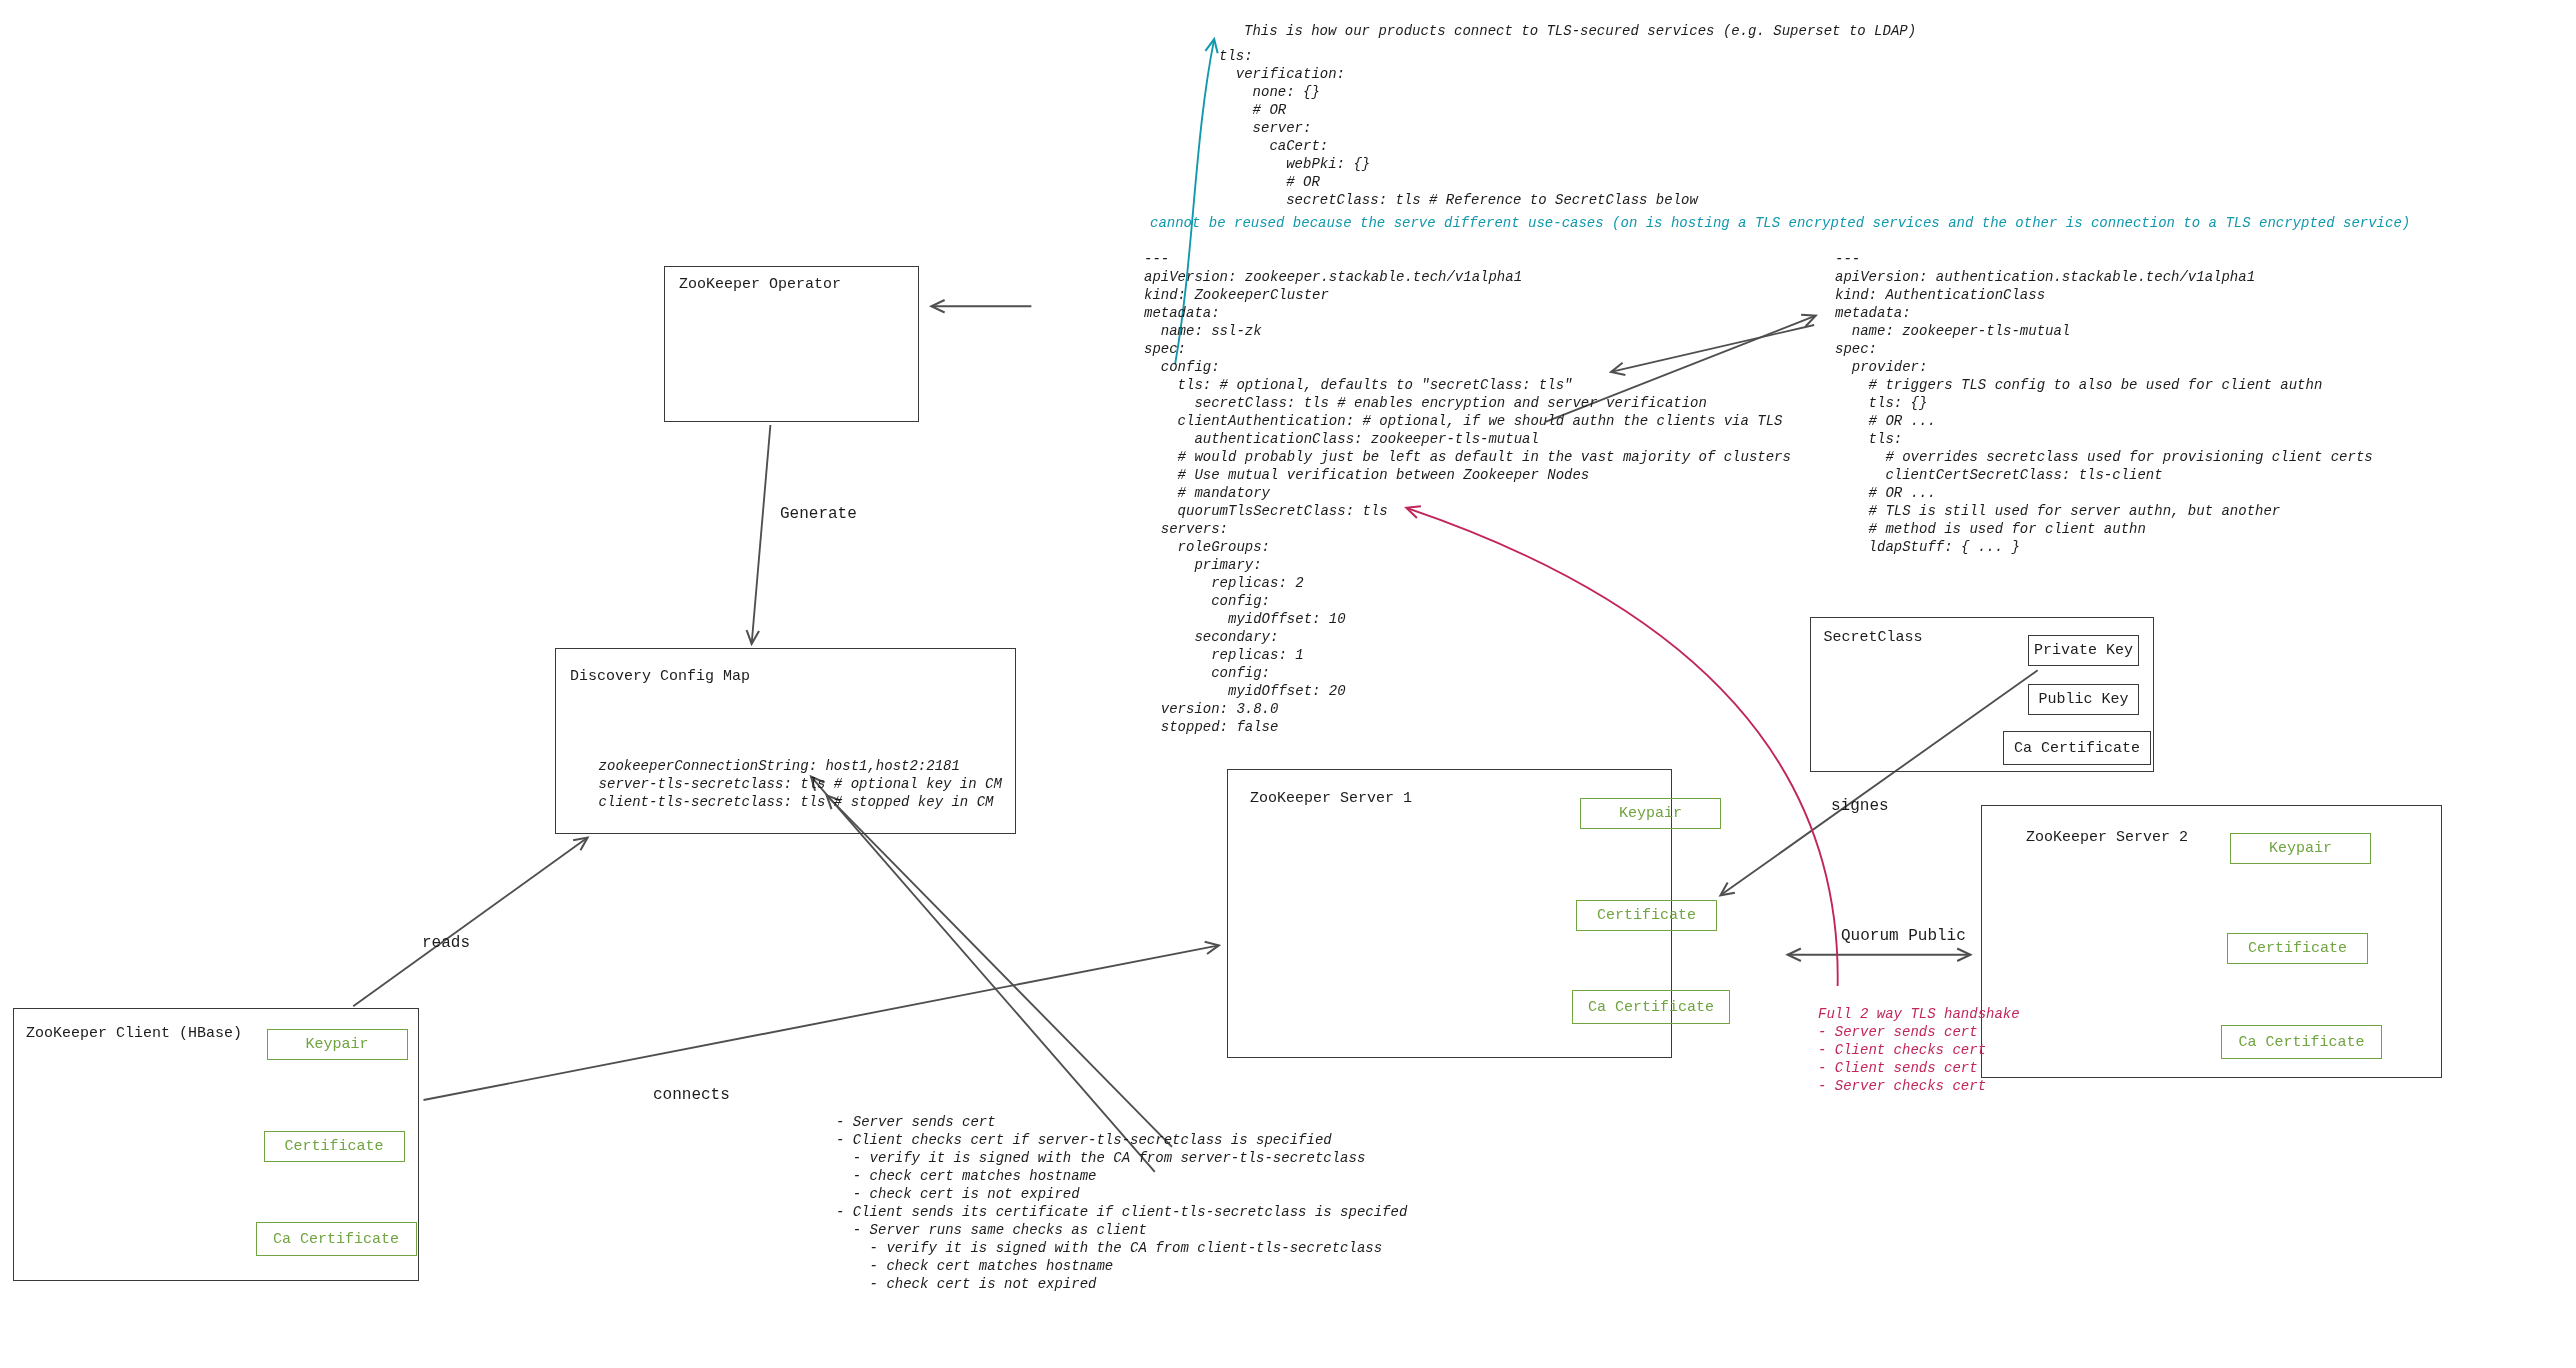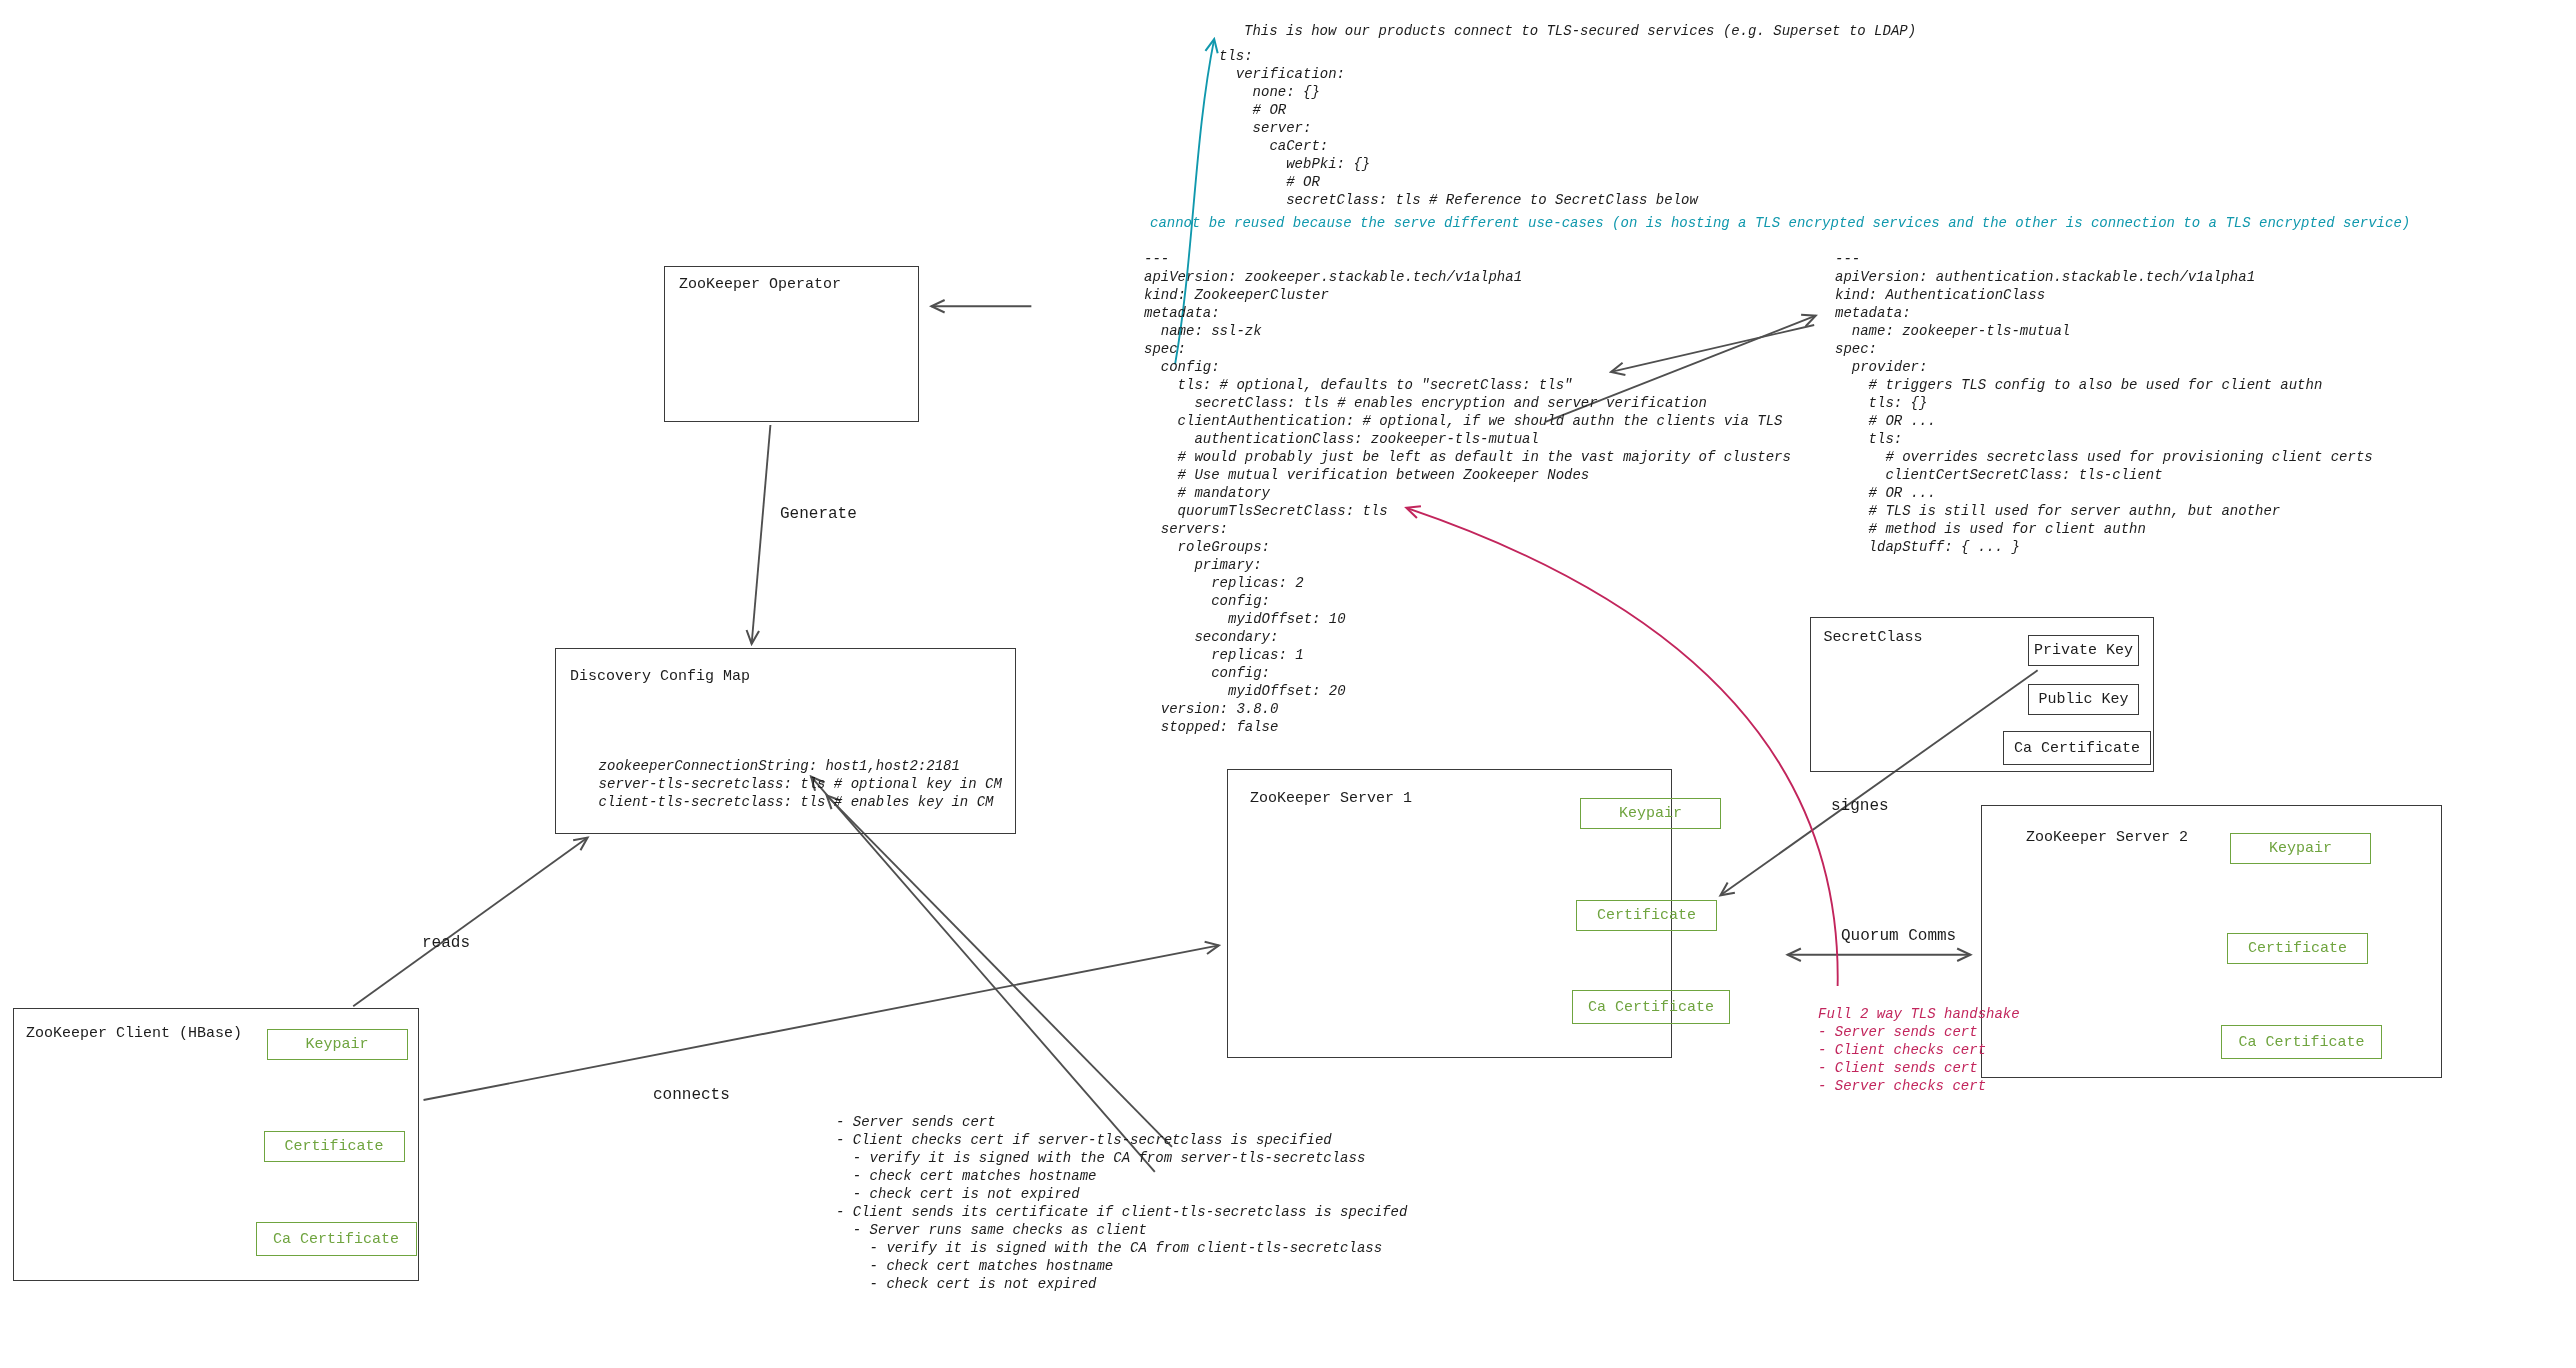--- a/index.html
+++ b/index.html
@@ -154,21 +154,21 @@
     ldapStuff: { ... }</pre>
 
   <div class="box" style="left:664px; top:266px; width:255px; height:156px;">
     <div class="box-title" style="left:14px; top:9.4px;">ZooKeeper Operator</div>
   </div>
 
   <div class="box" style="left:555px; top:648px; width:461px; height:186px;">
     <div class="box-title" style="left:14px; top:19px;text-align:center;">Discovery Config Map</div>
     <pre class="text" style="left:26.6px; top:92px;">zookeeperConnectionString: host1,host2:2181
 server-tls-secretclass: tls # optional key in CM
-client-tls-secretclass: tls # enables key in CM</pre>
+client-tls-secretclass: tls # stopped key in CM</pre>
   </div>
 
   <div class="box" style="left:1810px; top:617px; width:344px; height:155px;">
     <div class="box-title" style="left:12.5px; top:11px;">SecretClass</div>
     <div class="item dark" style="left:217px; top:17px; width:111px; height:31px;">Private Key</div>
     <div class="item dark" style="left:217px; top:66px; width:111px; height:31px;">Public Key</div>
     <div class="item dark" style="left:192px; top:113px; width:148px; height:34px;">Ca Certificate</div>
   </div>
 
   <div class="box" style="left:1227px; top:769px; width:445px; height:289px;">
@@ -189,21 +189,21 @@
     <div class="box-title" style="left:12.5px; top:15.6px;">ZooKeeper Client (HBase)</div>
     <div class="item green" style="left:253px; top:20.3px; width:141px; height:31px;">Keypair</div>
     <div class="item green" style="left:250px; top:122px; width:141px; height:31px;">Certificate</div>
     <div class="item green" style="left:242px; top:213px; width:161px; height:34px;">Ca Certificate</div>
   </div>
 
   <div class="label" style="left:780px; top:505px;">Generate</div>
   <div class="label" style="left:422px; top:934px;">reads</div>
   <div class="label" style="left:653px; top:1086px;">connects</div>
   <div class="label" style="left:1831px; top:797px;">signes</div>
-  <div class="label" style="left:1841px; top:927px;">Quorum Comms</div>
+  <div class="label" style="left:1841px; top:927px;">Quorum Public</div>
 
   <pre class="text pink" style="left:1802px; top:989px;">Full 2 way TLS handshake
 - Server sends cert
 - Client checks cert
 - Client sends cert
 - Server checks cert</pre>
   <pre class="text" style="left:820px; top:1097px;">- Server sends cert
 - Client checks cert if server-tls-secretclass is specified
   - verify it is signed with the CA from server-tls-secretclass
   - check cert matches hostname

